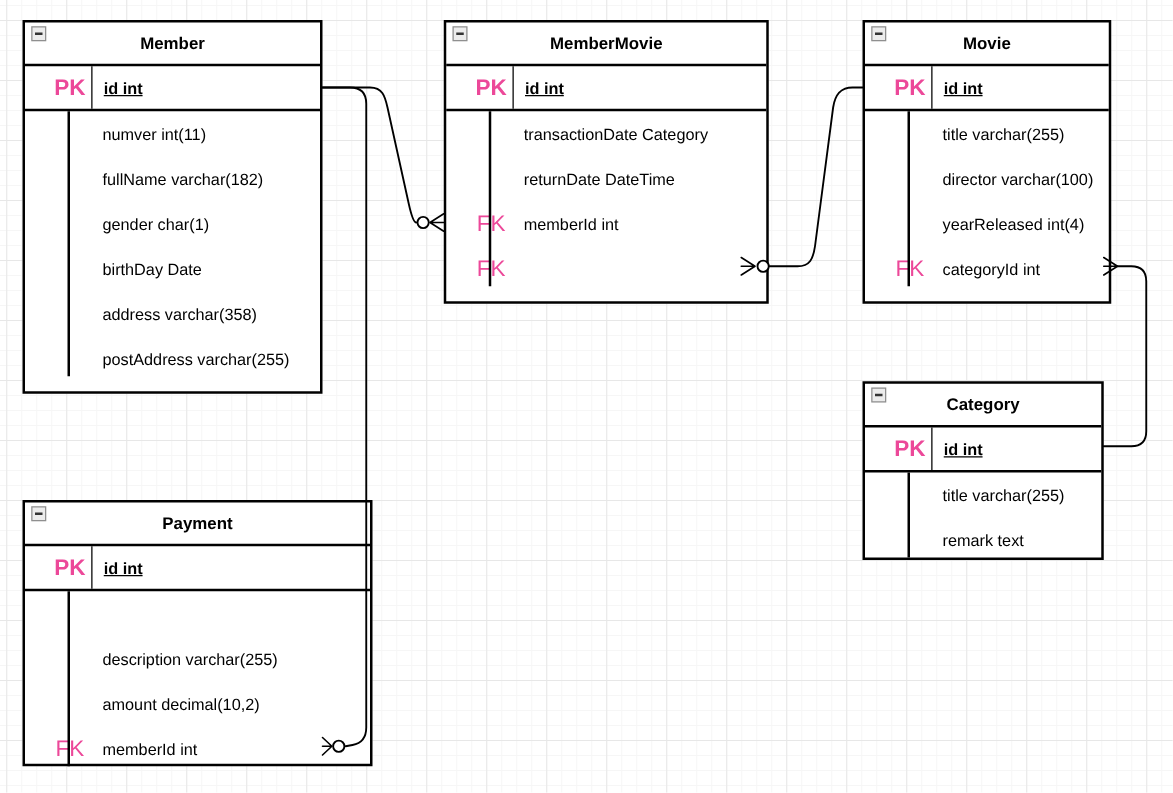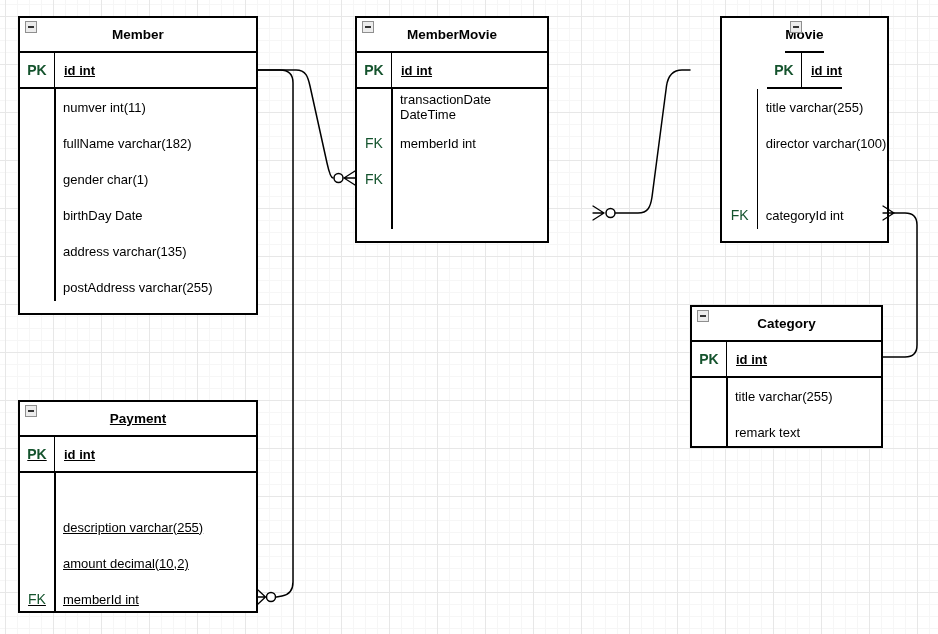--- a/index.html
+++ b/index.html
@@ -48,21 +48,21 @@
     width:6px;height:2px;background:#333;
   }
   .pk-row{
     display:flex;align-items:stretch;
     height:34px;flex:0 0 34px;
     border-bottom:2px solid #000000;
   }
   .key-cell{
     flex:0 0 34px;width:34px;
     display:flex;align-items:center;justify-content:center;
-    font-size:14px;color:#14532d;
+    font-size:18px;color:#ec4899;margin-left:19px;
   }
   .pk-row .key-cell{
     border-right:1.5px solid #000;
     font-weight:bold;
   }
   .field-cell{
     flex:1;display:flex;align-items:center;
     padding-left:9px;font-size:13px;color:#000;
   }
   .pk-row .field-cell{
@@ -119,55 +119,59 @@
         <div class="body-row">
           <div class="key-cell"></div>
           <div class="field-cell">gender char(1)</div>
         </div>
         <div class="body-row">
           <div class="key-cell"></div>
           <div class="field-cell">birthDay Date</div>
         </div>
         <div class="body-row">
           <div class="key-cell"></div>
-          <div class="field-cell">address varchar(135)</div>
+          <div class="field-cell">address varchar(358)</div>
         </div>
         <div class="body-row">
           <div class="key-cell"></div>
           <div class="field-cell">postAddress varchar(255)</div>
         </div>
       </div>
     </div>
-    <div class="entity" style="left: 355px; top: 16px; width: 194px; height: 227px;">
+    <div class="entity" style="left: 355px; top: 16px; width: 260px; height: 227px; text-align: right;">
       <div class="entity-header">
         <span class="collapse-btn">
           <span class="minus"></span>
         </span>
         <span class="entity-title">MemberMovie</span>
       </div>
       <div class="pk-row">
         <div class="key-cell">PK</div>
         <div class="field-cell">id int</div>
       </div>
       <div class="entity-body">
         <div class="col-divider" style="height: 140px;"></div>
         <div class="body-row">
           <div class="key-cell"></div>
-          <div class="field-cell">transactionDate DateTime</div>
+          <div class="field-cell">transactionDate Category</div>
+        </div>
+        <div class="body-row">
+          <div class="key-cell"></div>
+          <div class="field-cell">returnDate DateTime</div>
         </div>
         <div class="body-row">
           <div class="key-cell">FK</div>
           <div class="field-cell">memberId int</div>
         </div>
         <div class="body-row">
           <div class="key-cell">FK</div>
         </div>
       </div>
     </div>
-    <div class="entity" style="left: 720px; top: 16px; width: 169px; height: 227px; align-items: center;">
+    <div class="entity" style="left: 690px; top: 16px; width: 199px; height: 227px;">
       <div class="entity-header">
         <span class="collapse-btn">
           <span class="minus"></span>
         </span>
         <span class="entity-title">Movie</span>
       </div>
       <div class="pk-row">
         <div class="key-cell">PK</div>
         <div class="field-cell">id int</div>
       </div>
@@ -176,20 +180,21 @@
         <div class="body-row">
           <div class="key-cell"></div>
           <div class="field-cell">title varchar(255)</div>
         </div>
         <div class="body-row">
           <div class="key-cell"></div>
           <div class="field-cell">director varchar(100)</div>
         </div>
         <div class="body-row">
           <div class="key-cell"></div>
+          <div class="field-cell">yearReleased int(4)</div>
         </div>
         <div class="body-row">
           <div class="key-cell">FK</div>
           <div class="field-cell">categoryId int</div>
         </div>
       </div>
     </div>
     <div class="entity" style="left: 690px; top: 305px; width: 193px; height: 143px; justify-content: space-between;">
       <div class="entity-header">
         <span class="collapse-btn">
@@ -206,21 +211,21 @@
         <div class="body-row">
           <div class="key-cell"></div>
           <div class="field-cell">title varchar(255)</div>
         </div>
         <div class="body-row">
           <div class="key-cell"></div>
           <div class="field-cell">remark text</div>
         </div>
       </div>
     </div>
-    <div class="entity" style="left: 18px; top: 400px; width: 240px; height: 213px; text-decoration: underline;">
+    <div class="entity" style="left: 18px; top: 400px; width: 280px; height: 213px;">
       <div class="entity-header">
         <span class="collapse-btn">
           <span class="minus"></span>
         </span>
         <span class="entity-title">Payment</span>
       </div>
       <div class="pk-row">
         <div class="key-cell">PK</div>
         <div class="field-cell">id int</div>
       </div>

